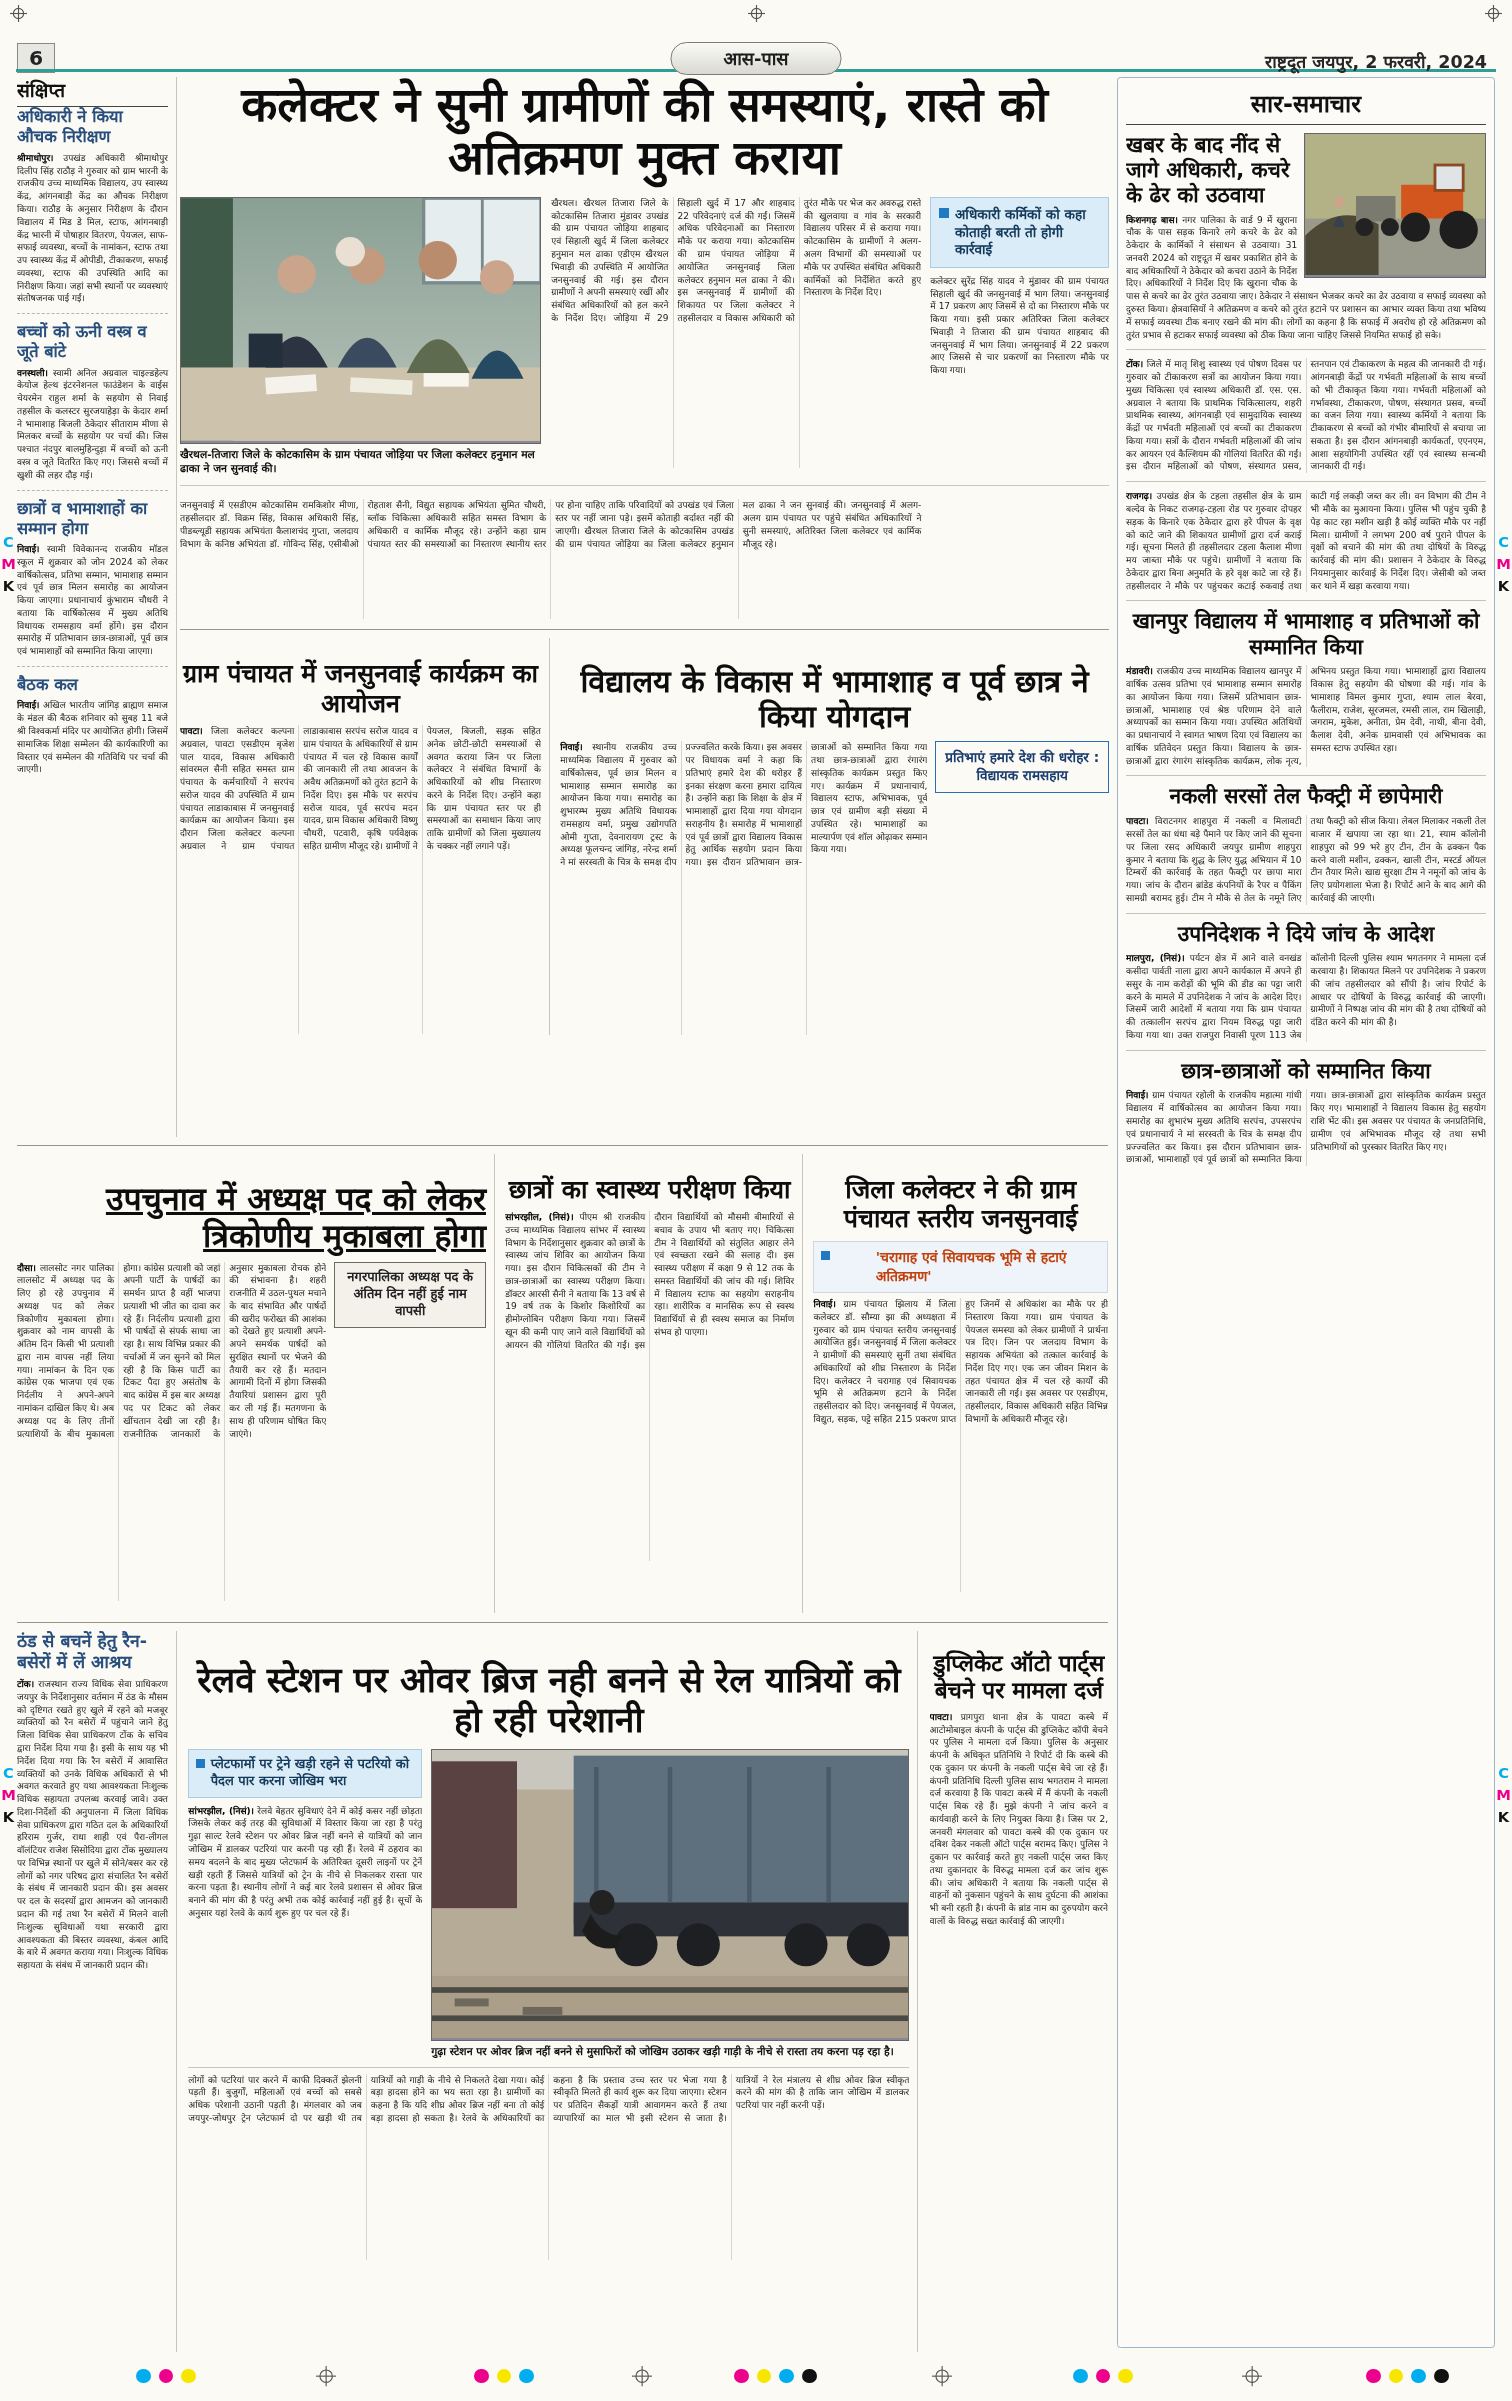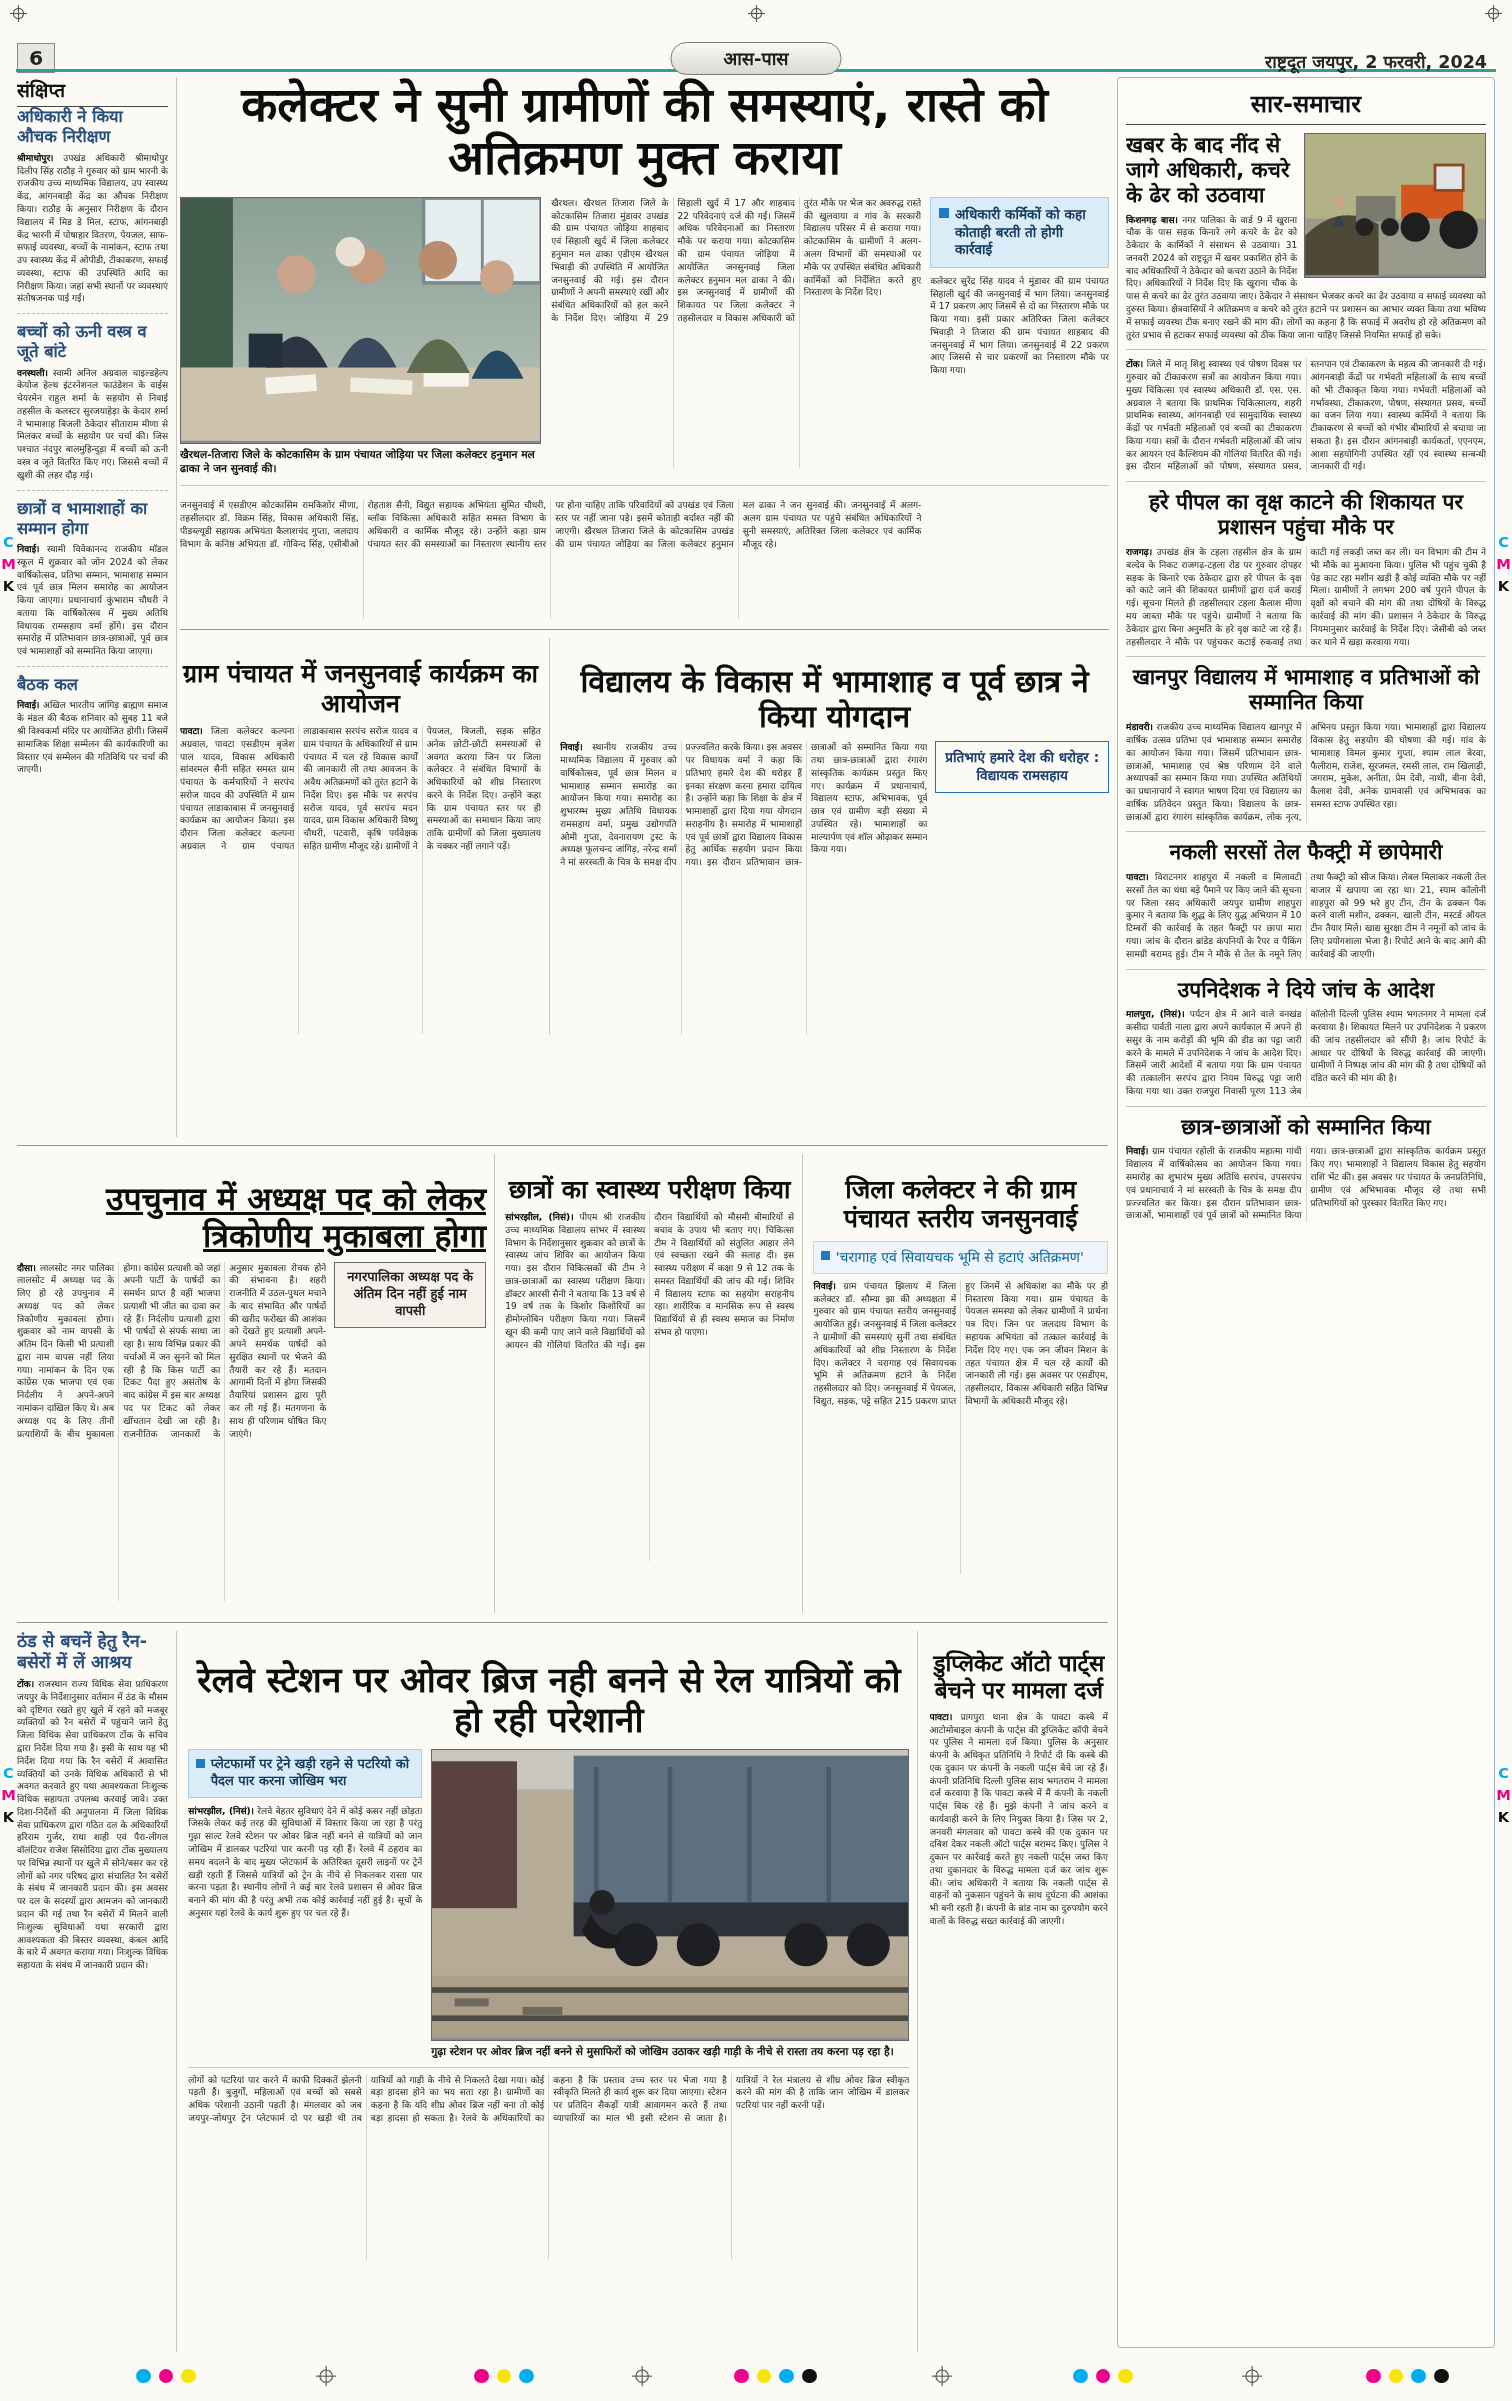--- a/index.html
+++ b/index.html
@@ -46,21 +46,21 @@
   
   .row3{position:absolute;left:17px;top:1145px;width:1091px;height:468px;overflow:hidden;display:flex;gap:10.2px;border-top:1.1px solid #9a968c;padding-top:8px;box-sizing:border-box;}
   .bye{width:469px;flex:0 0 469px;border-right:0.6px solid #c9c5ba;padding-right:8px;}
   .h3b{font-size:32px;line-height:1.16;font-weight:800;text-align:right;color:#0d0d0d;margin-bottom:6.8px;text-decoration:underline;}
   .graybox{border:1.1px solid #6e6a60;padding:6.8px;margin:0 0 5.6px 8px;float:right;width:136px;font-size:13px;font-weight:bold;line-height:1.3;color:#222;text-align:center;background:#f3f1ea;}
   .health{width:289px;flex:0 0 289px;border-right:0.6px solid #c9c5ba;padding-right:8px;}
   .h3m{font-size:25px;line-height:1.18;font-weight:800;text-align:center;color:#0d0d0d;margin-bottom:6.8px;}
   .collector{flex:1;}
   .quote{display:flex;gap:5.6px;border:0.6px solid #cfd8e2;background:#eef4f9;padding:6.8px;margin-bottom:5.6px;}
   .quote .sq{width:9px;height:9px;background:#1f7ac1;flex:0 0 9px;margin-top:2.8px;}
-  .quote .t{font-size:14px;font-weight:normal;line-height:1.3;color:#0369a1;}
+  .quote .t{font-size:14px;font-weight:bold;line-height:1.3;color:#c2410c;margin-left:40px;}
   
   .row4{position:absolute;left:17px;top:1622px;width:1091px;height:730px;overflow:hidden;display:flex;gap:11.3px;border-top:1.1px solid #9a968c;padding-top:8px;box-sizing:border-box;}
   .cold{width:151px;flex:0 0 151px;border-right:0.6px solid #c9c5ba;padding-right:8px;}
   .rail{width:730px;flex:0 0 730px;border-right:0.6px solid #c9c5ba;padding-right:8px;box-sizing:border-box;}
   .h4b{font-size:35px;line-height:1.15;font-weight:800;text-align:center;color:#0d0d0d;margin-bottom:8px;}
   .rail-row{display:flex;gap:9px;}
   .rail-left{width:234px;flex:0 0 234px;}
   .bluebox{background:#d9ecf7;border:0.6px solid #aacbe0;padding:6.8px;margin-bottom:6.8px;display:flex;gap:5.6px;}
   .bluebox .sq{width:9px;height:9px;background:#1f7ac1;flex:0 0 9px;margin-top:2.3px;}
   .bluebox .t{font-size:13px;font-weight:bold;line-height:1.3;color:#143a5c;}
@@ -302,21 +302,20 @@
       </div>
       <div class="saar-t">खबर के बाद नींद से जागे अधिकारी, कचरे के ढेर को उठवाया</div>
       <p class="btxt"><span class="dl">किशनगढ़ बास।</span> <span>नगर पालिका के वार्ड 9 में खुराना चौक के पास सड़क किनारे लगे कचरे के ढेर को ठेकेदार के कार्मिकों ने संसाधन से उठवाया। 31 जनवरी 2024 को राष्ट्रदूत में खबर प्रकाशित होने के बाद अधिकारियों ने ठेकेदार को कचरा उठाने के निर्देश दिए। अधिकारियों ने निर्देश दिए कि खुराना चौक के पास से कचरे का ढेर तुरंत उठवाया जाए। ठेकेदार ने संसाधन भेजकर कचरे का ढेर उठवाया व सफाई व्यवस्था को दुरुस्त किया। क्षेत्रवासियों ने अतिक्रमण व कचरे को तुरंत हटाने पर प्रशासन का आभार व्यक्त किया तथा भविष्य में सफाई व्यवस्था टीक बनाए रखने की मांग की। लोगों का कहना है कि सफाई में अवरोध हो रहे अतिक्रमण को तुरंत प्रभाव से हटाकर सफाई व्यवस्था को ठीक किया जाना चाहिए जिससे नियमित सफाई हो सके।</span></p>
     </div>
 
     <div class="saar-a">
       <p class="btxt c2"><span class="dl">टोंक।</span> <span>जिले में मातृ शिशु स्वास्थ्य एवं पोषण दिवस पर गुरुवार को टीकाकरण सत्रों का आयोजन किया गया। मुख्य चिकित्सा एवं स्वास्थ्य अधिकारी डॉ. एस. एस. अग्रवाल ने बताया कि प्राथमिक चिकित्सालय, शहरी प्राथमिक स्वास्थ्य, आंगनबाड़ी एवं सामुदायिक स्वास्थ्य केंद्रों पर गर्भवती महिलाओं एवं बच्चों का टीकाकरण किया गया। सत्रों के दौरान गर्भवती महिलाओं की जांच कर आयरन एवं कैल्शियम की गोलियां वितरित की गईं। इस दौरान महिलाओं को पोषण, संस्थागत प्रसव, स्तनपान एवं टीकाकरण के महत्व की जानकारी दी गई। आंगनबाड़ी केंद्रों पर गर्भवती महिलाओं के साथ बच्चों को भी टीकाकृत किया गया। गर्भवती महिलाओं को गर्भावस्था, टीकाकरण, पोषण, संस्थागत प्रसव, बच्चों का वजन लिया गया। स्वास्थ्य कर्मियों ने बताया कि टीकाकरण से बच्चों को गंभीर बीमारियों से बचाया जा सकता है। इस दौरान आंगनबाड़ी कार्यकर्ता, एएनएम, आशा सहयोगिनी उपस्थित रहीं एवं स्वास्थ्य सन्बन्धी जानकारी दी गई।</span></p>
     </div>
 
     <div class="saar-a">
-      <div class="saar-t center">हरे पीपल का वृक्ष काटने की शिकायत पर प्रशासन पहुंचा मौके पर</div>
       <p class="btxt c2"><span class="dl">राजगढ़।</span> <span>उपखंड क्षेत्र के टहला तहसील क्षेत्र के ग्राम बल्देव के निकट राजगढ़-टहला रोड पर गुरुवार दोपहर सड़क के किनारे एक ठेकेदार द्वारा हरे पीपल के वृक्ष को काटे जाने की शिकायत ग्रामीणों द्वारा दर्ज कराई गई। सूचना मिलते ही तहसीलदार टहला कैलाश मीणा मय जाब्ता मौके पर पहुंचे। ग्रामीणों ने बताया कि ठेकेदार द्वारा बिना अनुमति के हरे वृक्ष काटे जा रहे हैं। तहसीलदार ने मौके पर पहुंचकर कटाई रुकवाई तथा काटी गई लकड़ी जब्त कर ली। वन विभाग की टीम ने भी मौके का मुआयना किया। पुलिस भी पहुंच चुकी है पेड़ काट रहा मशीन खड़ी है कोई व्यक्ति मौके पर नहीं मिला। ग्रामीणों ने लगभग 200 वर्ष पुराने पीपल के वृक्षों को बचाने की मांग की तथा दोषियों के विरुद्ध कार्रवाई की मांग की। प्रशासन ने ठेकेदार के विरुद्ध नियमानुसार कार्रवाई के निर्देश दिए। जेसीबी को जब्त कर थाने में खड़ा करवाया गया।</span></p>
     </div>
 
     <div class="saar-a">
       <div class="saar-t center">खानपुर विद्यालय में भामाशाह व प्रतिभाओं को सम्मानित किया</div>
       <p class="btxt c2"><span class="dl">मंडावरी।</span> <span>राजकीय उच्च माध्यमिक विद्यालय खानपुर में वार्षिक उत्सव प्रतिभा एवं भामाशाह सम्मान समारोह का आयोजन किया गया। जिसमें प्रतिभावान छात्र-छात्राओं, भामाशाह एवं श्रेष्ठ परिणाम देने वाले अध्यापकों का सम्मान किया गया। उपस्थित अतिथियों का प्रधानाचार्य ने स्वागत भाषण दिया एवं विद्यालय का वार्षिक प्रतिवेदन प्रस्तुत किया। विद्यालय के छात्र-छात्राओं द्वारा रंगारंग सांस्कृतिक कार्यक्रम, लोक नृत्य, अभिनय प्रस्तुत किया गया। भामाशाहों द्वारा विद्यालय विकास हेतु सहयोग की घोषणा की गई। गांव के भामाशाह विमल कुमार गुप्ता, श्याम लाल बेरवा, फैलीराम, राजेश, सूरजमल, रमसी लाल, राम खिलाड़ी, जगराम, मुकेश, अनीता, प्रेम देवी, नाथी, बीना देवी, कैलाश देवी, अनेक ग्रामवासी एवं अभिभावक का समस्त स्टाफ उपस्थित रहा।</span></p>
     </div>
 
     <div class="saar-a">
       <div class="saar-t center">नकली सरसों तेल फैक्ट्री में छापेमारी</div>

